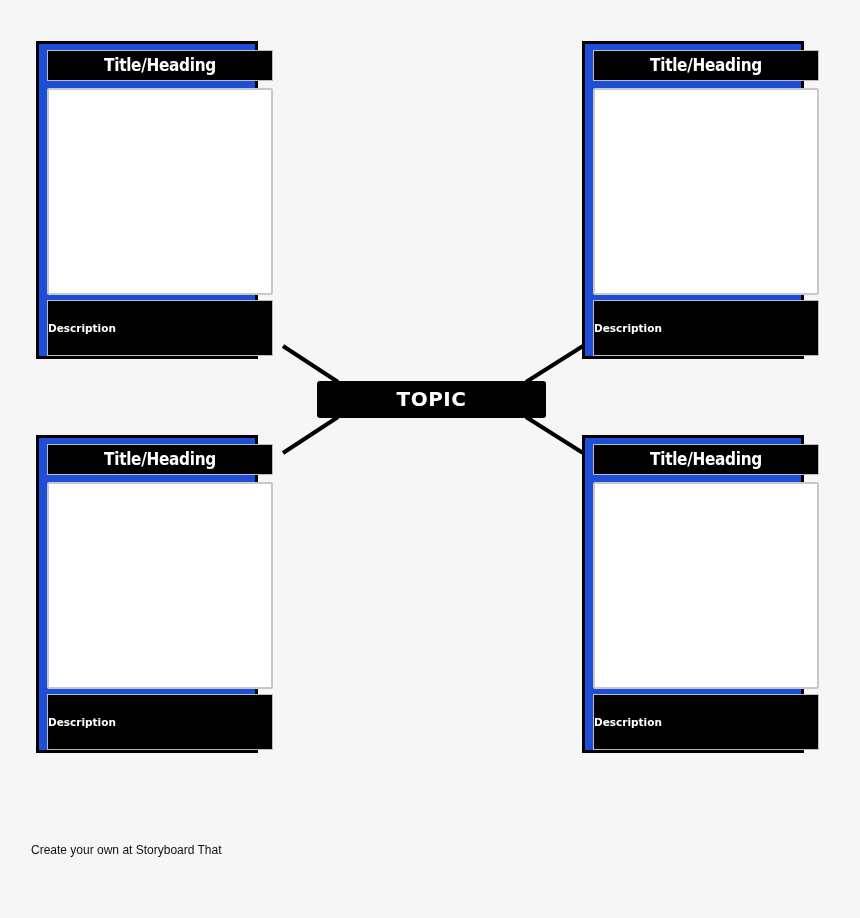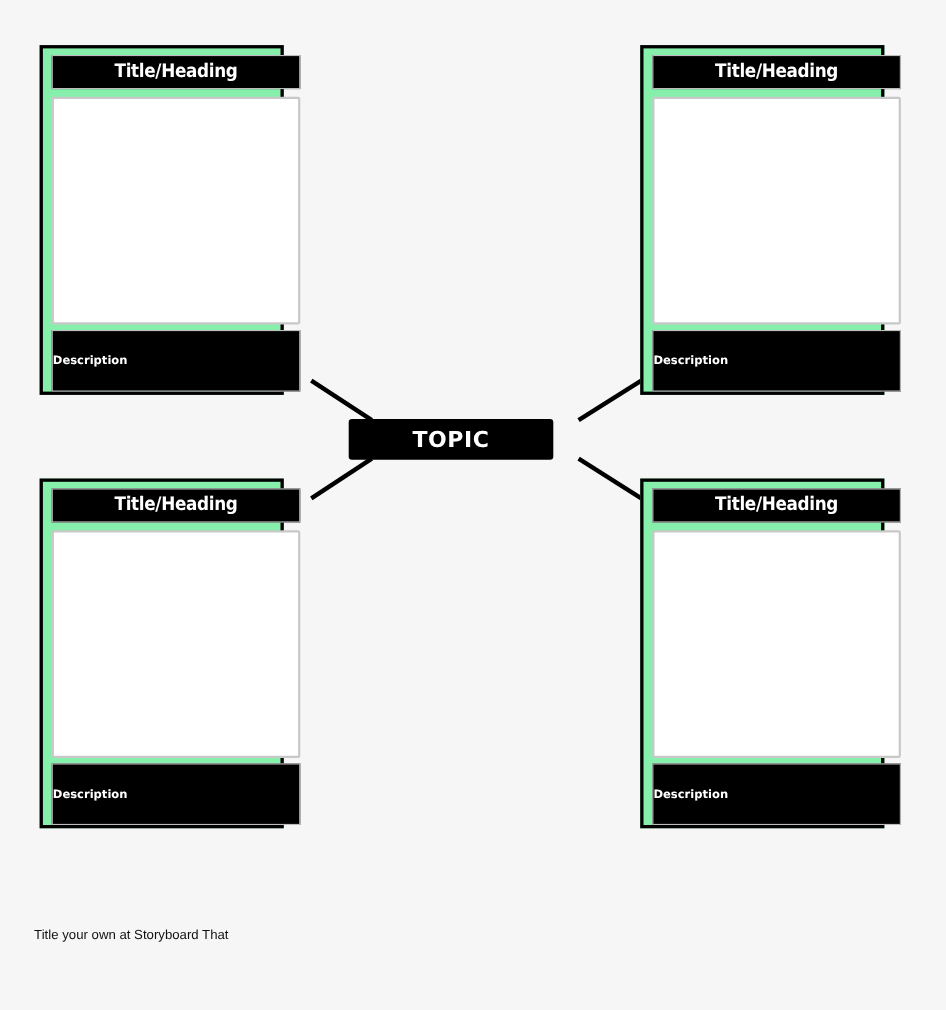--- a/index.html
+++ b/index.html
@@ -1,21 +1,21 @@
 <!DOCTYPE html>
 <html><head>
 <meta charset="utf-8">
 <style>
   html, body { margin:0; padding:0; }
   body { width:860px; height:918px; background:#f6f6f6; position:relative; overflow:hidden; font-family:"Liberation Sans", sans-serif; }
-  .card { position:absolute; width:222px; height:318px; border:3px solid #000; background:#86efac; box-sizing:border-box;text-decoration:underline; }
+  .card { position:absolute; width:222px; height:318px; border:3px solid #000; background:#1d4ed8; box-sizing:border-box;text-decoration:underline; }
   .card .title { position:absolute; left:8px; top:6px; width:226px; height:31px; background:#000; border:1px solid #bdbdbd; box-sizing:border-box; color:#fff; font-family:"DejaVu Sans Condensed","DejaVu Sans", sans-serif; font-weight:bold; font-size:17px; line-height:29px; text-align:center; letter-spacing:-0.3px; }
   .card .image { position:absolute; left:8px; top:44px; width:226px; height:207px; background:#fff; border:2px solid #c8c8c8; border-radius:2px; box-sizing:border-box; }
   .card .desc { position:absolute; left:8px; top:256px; width:226px; height:56px; background:#000; border:1px solid #bdbdbd; box-sizing:border-box; color:#fff; font-family:"DejaVu Sans", sans-serif; font-weight:bold; font-size:10.5px; line-height:54px; text-align:left; }
-  .topic { position:absolute; left:317px; top:381px; width:186px; height:37px; background:#000; border-radius:3px; color:#fff; font-family:"DejaVu Sans", sans-serif; font-weight:bold; font-size:20px; line-height:37px; text-align:center; letter-spacing:0.5px; }
+  .topic { position:absolute; left:317px; top:381px; width:229px; height:37px; background:#000; border-radius:3px; color:#fff; font-family:"DejaVu Sans", sans-serif; font-weight:bold; font-size:20px; line-height:37px; text-align:center; letter-spacing:0.5px; }
   svg.connectors { position:absolute; left:0; top:0; }
   .footer { position:absolute; left:31px; top:843px; font-size:12px; color:#111; }
 </style>
 </head>
 <body>
 
 <svg class="connectors" width="860" height="918">
   <line x1="283" y1="346" x2="338" y2="382" stroke="#000" stroke-width="4"></line>
   <line x1="283" y1="453" x2="338" y2="417" stroke="#000" stroke-width="4"></line>
   <line x1="526" y1="382" x2="583" y2="346" stroke="#000" stroke-width="4"></line>
@@ -41,13 +41,13 @@
 </div>
 
 <div class="card" style="left:582px; top:435px;">
   <div class="title">Title/Heading</div>
   <div class="image"></div>
   <div class="desc">Description</div>
 </div>
 
 <div class="topic">TOPIC</div>
 
-<div class="footer">Title your own at Storyboard That</div>
+<div class="footer">Create your own at Storyboard That</div>
 
 </body></html>

